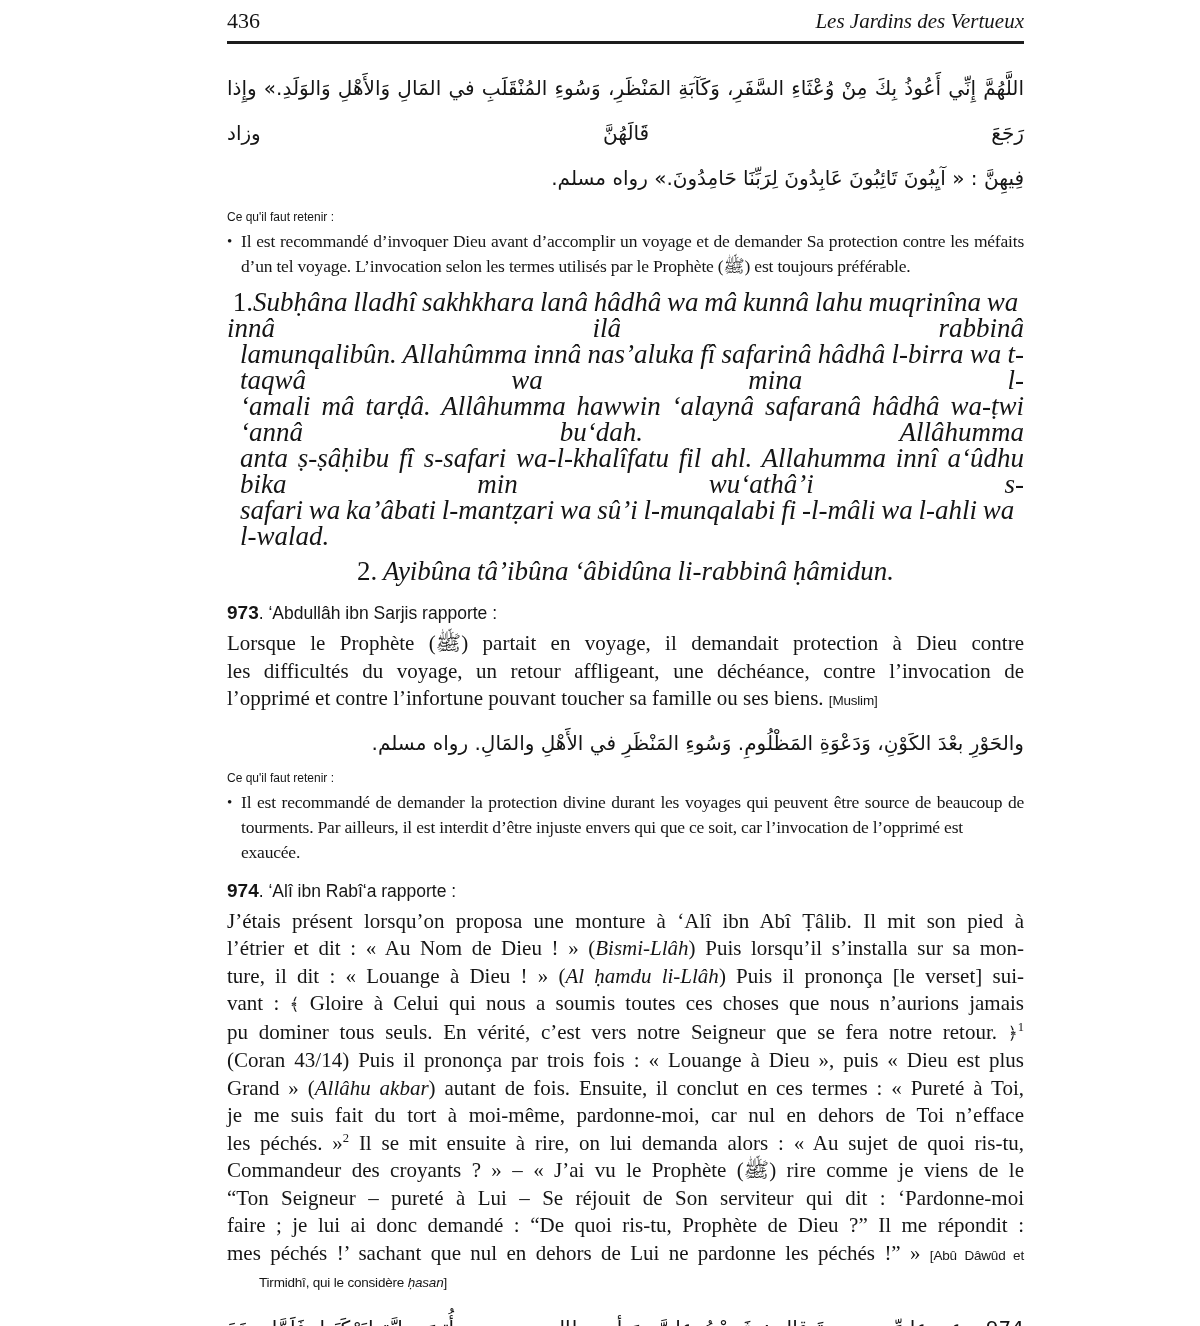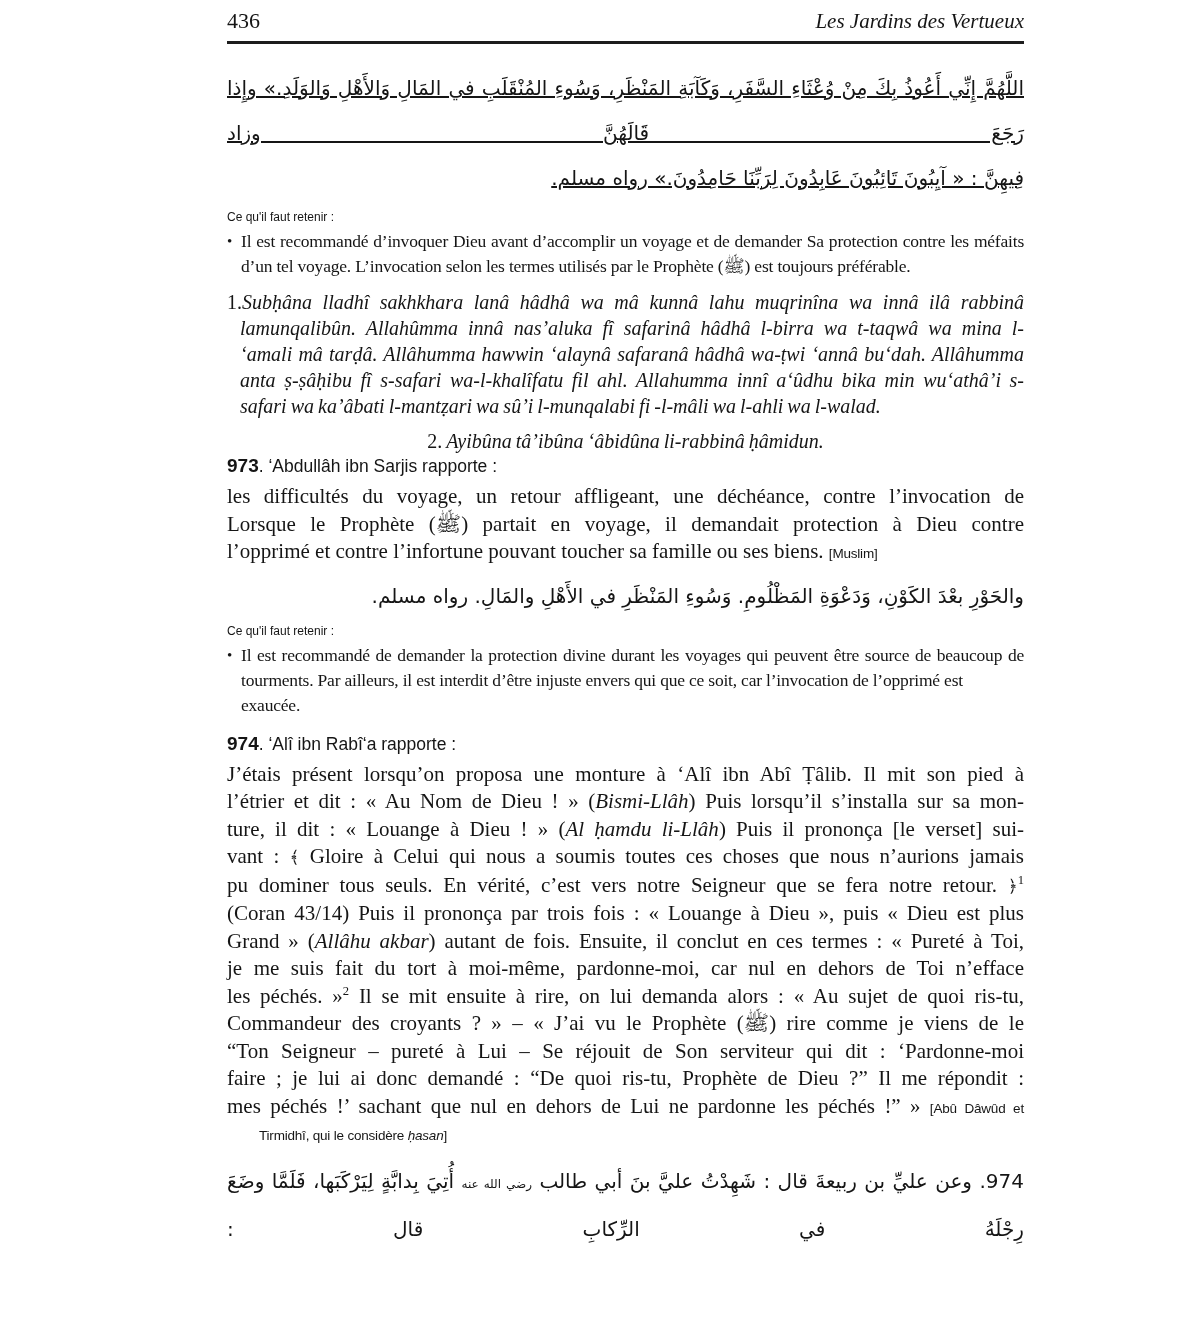--- a/index.html
+++ b/index.html
@@ -15,39 +15,39 @@
 
   
   .ln{min-height:1em;}
   .just{text-align:justify;text-align-last:justify;}
 
   
   .ar-block{direction:rtl;font-family:"DejaVu Sans",sans-serif;
             font-size:20px;line-height:45px;text-align:right;}
   .ar-block .just{text-align:justify;text-align-last:justify;}
   .rda{font-size:12px;}
-  #ar-intro{margin-top:22px;text-decoration:underline;}
+  #ar-intro{margin-top:22px;}
 
   
   .ret-h{font-family:"Liberation Sans","DejaVu Sans",sans-serif;
          font-size:12px;line-height:20px;margin-top:6px;}
   .bullets{display:flex;margin-top:2px;
            font-size:17.5px;line-height:25px;letter-spacing:-0.2px;}
   .bullets .mark{width:14px;flex:none;font-size:15px;}
   .bullets .bl{flex:1;}
 
   
-  .trans{margin-top:10px;font-size:20px;line-height:26px;font-style:italic;
+  .trans{margin-top:10px;font-size:27px;line-height:26px;font-style:italic;
          padding-left:13px;word-spacing:-1px;}
   .trans .ln.out{margin-left:-13px;text-align:center;}
   .trans2{margin-top:9px;}
   .up{font-style:normal;}
 
   
-  .hadith-h{margin-top:0;line-height:24px;
+  .hadith-h{margin-top:16px;line-height:24px;
             font-family:"Liberation Sans","DejaVu Sans",sans-serif;}
   .hnum{font-size:19px;font-weight:bold;}
   .hrest{font-size:17.5px;}
 
   
   .fr{margin-top:4px;font-size:21px;line-height:27.5px;}
   .ref{font-family:"Liberation Sans","DejaVu Sans",sans-serif;
        font-size:13.5px;letter-spacing:-0.2px;}
   .it{font-style:italic;}
   .sup{font-size:60%;vertical-align:super;line-height:0;}
@@ -91,22 +91,22 @@
       <div class="ln"><span class="it">safari wa ka’âbati l-mantẓari wa sû’i l-munqalabi fi -l-mâli wa l-ahli wa l-walad.</span></div>
     </div>
   <div class="trans trans2">
       <div class="ln out"><span class="up">2. </span><span class="it">Ayibûna tâ’ibûna ‘âbidûna li-rabbinâ ḥâmidun.</span></div>
     </div>
 
   <div class="hadith-h">
     <span class="hnum">973</span><span class="hrest">. ‘Abdullâh ibn Sarjis rapporte :</span>
   </div>
   <div class="fr">
+      <div class="ln just"><span>Lorsque le Prophète (ﷺ) partait en voyage, il demandait protection à Dieu contre</span></div>
       <div class="ln just"><span>les difficultés du voyage, un retour affligeant, une déchéance, contre l’invocation de</span></div>
-      <div class="ln just"><span>Lorsque le Prophète (ﷺ) partait en voyage, il demandait protection à Dieu contre</span></div>
       <div class="ln"><span>l’opprimé et contre l’infortune pouvant toucher sa famille ou ses biens. </span><span class="ref">[Muslim]</span></div>
     </div>
   <div id="ar-973" class="ar-block">
       <div class="ln"><span>والحَوْرِ بعْدَ الكَوْنِ، وَدَعْوَةِ المَظْلُومِ. وَسُوءِ المَنْظَرِ في الأَهْلِ والمَالِ. رواه مسلم.</span></div>
     </div>
 
   <div class="ret-h ret2-h">Ce qu'il faut retenir :</div>
   <div class="bullets">
     <span class="mark">•</span>
     <div class="bl">

